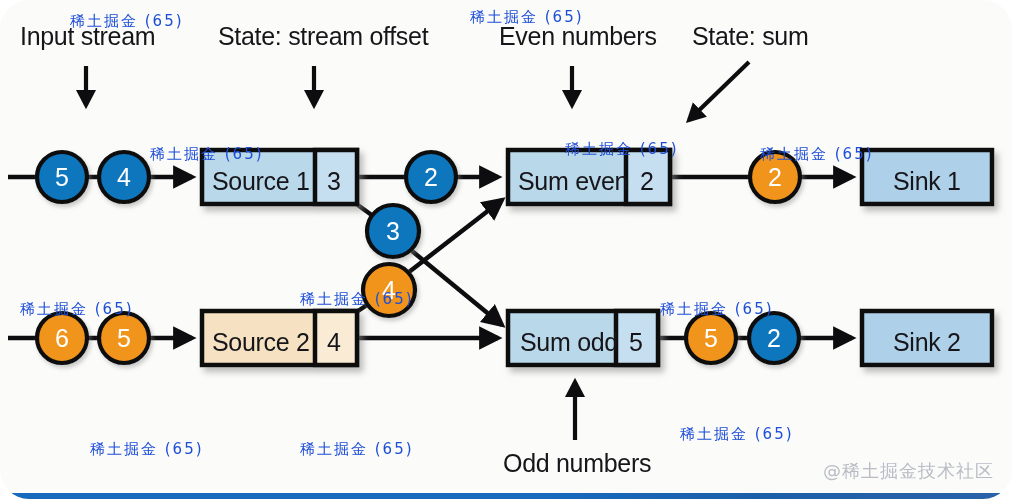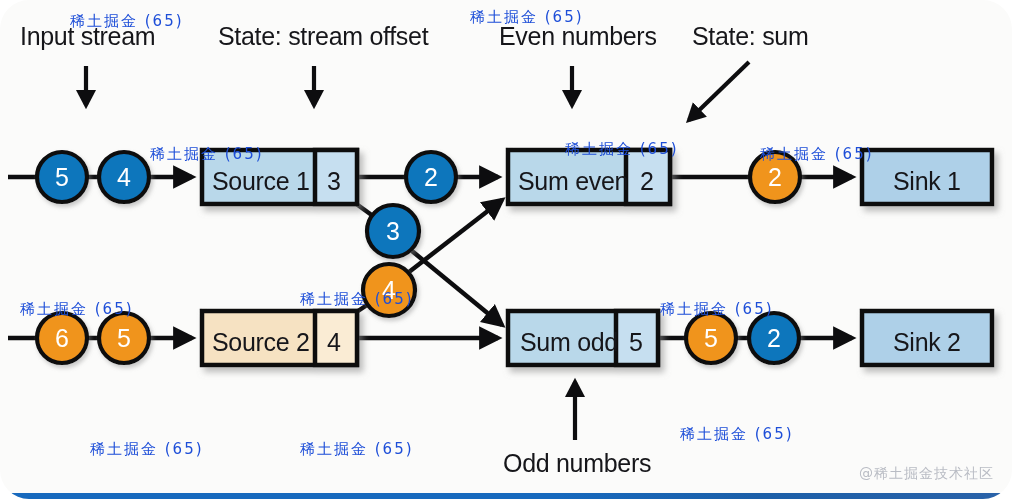--- a/index.html
+++ b/index.html
@@ -73,21 +73,21 @@
     bottom: 0;
     width: 1012px;
     height: 6px;
     background: linear-gradient(90deg, #1769bd 0%, #1769bd 55%, #1c5fa8 75%, #2a62a8 100%);
   }
   .watermark {
     position: absolute;
     right: 18px;
     bottom: 16px;
     font-family: "DejaVu Sans", sans-serif;
-    font-size: 14px;
+    font-size: 18px;
     color: #b9bcc4;
     letter-spacing: 1px;
     white-space: nowrap;
   }
   .ghost {
     position: absolute;
     font-family: "DejaVu Sans", sans-serif;
     font-size: 15px;
     color: #1d4ed8;
     letter-spacing: 2px;

